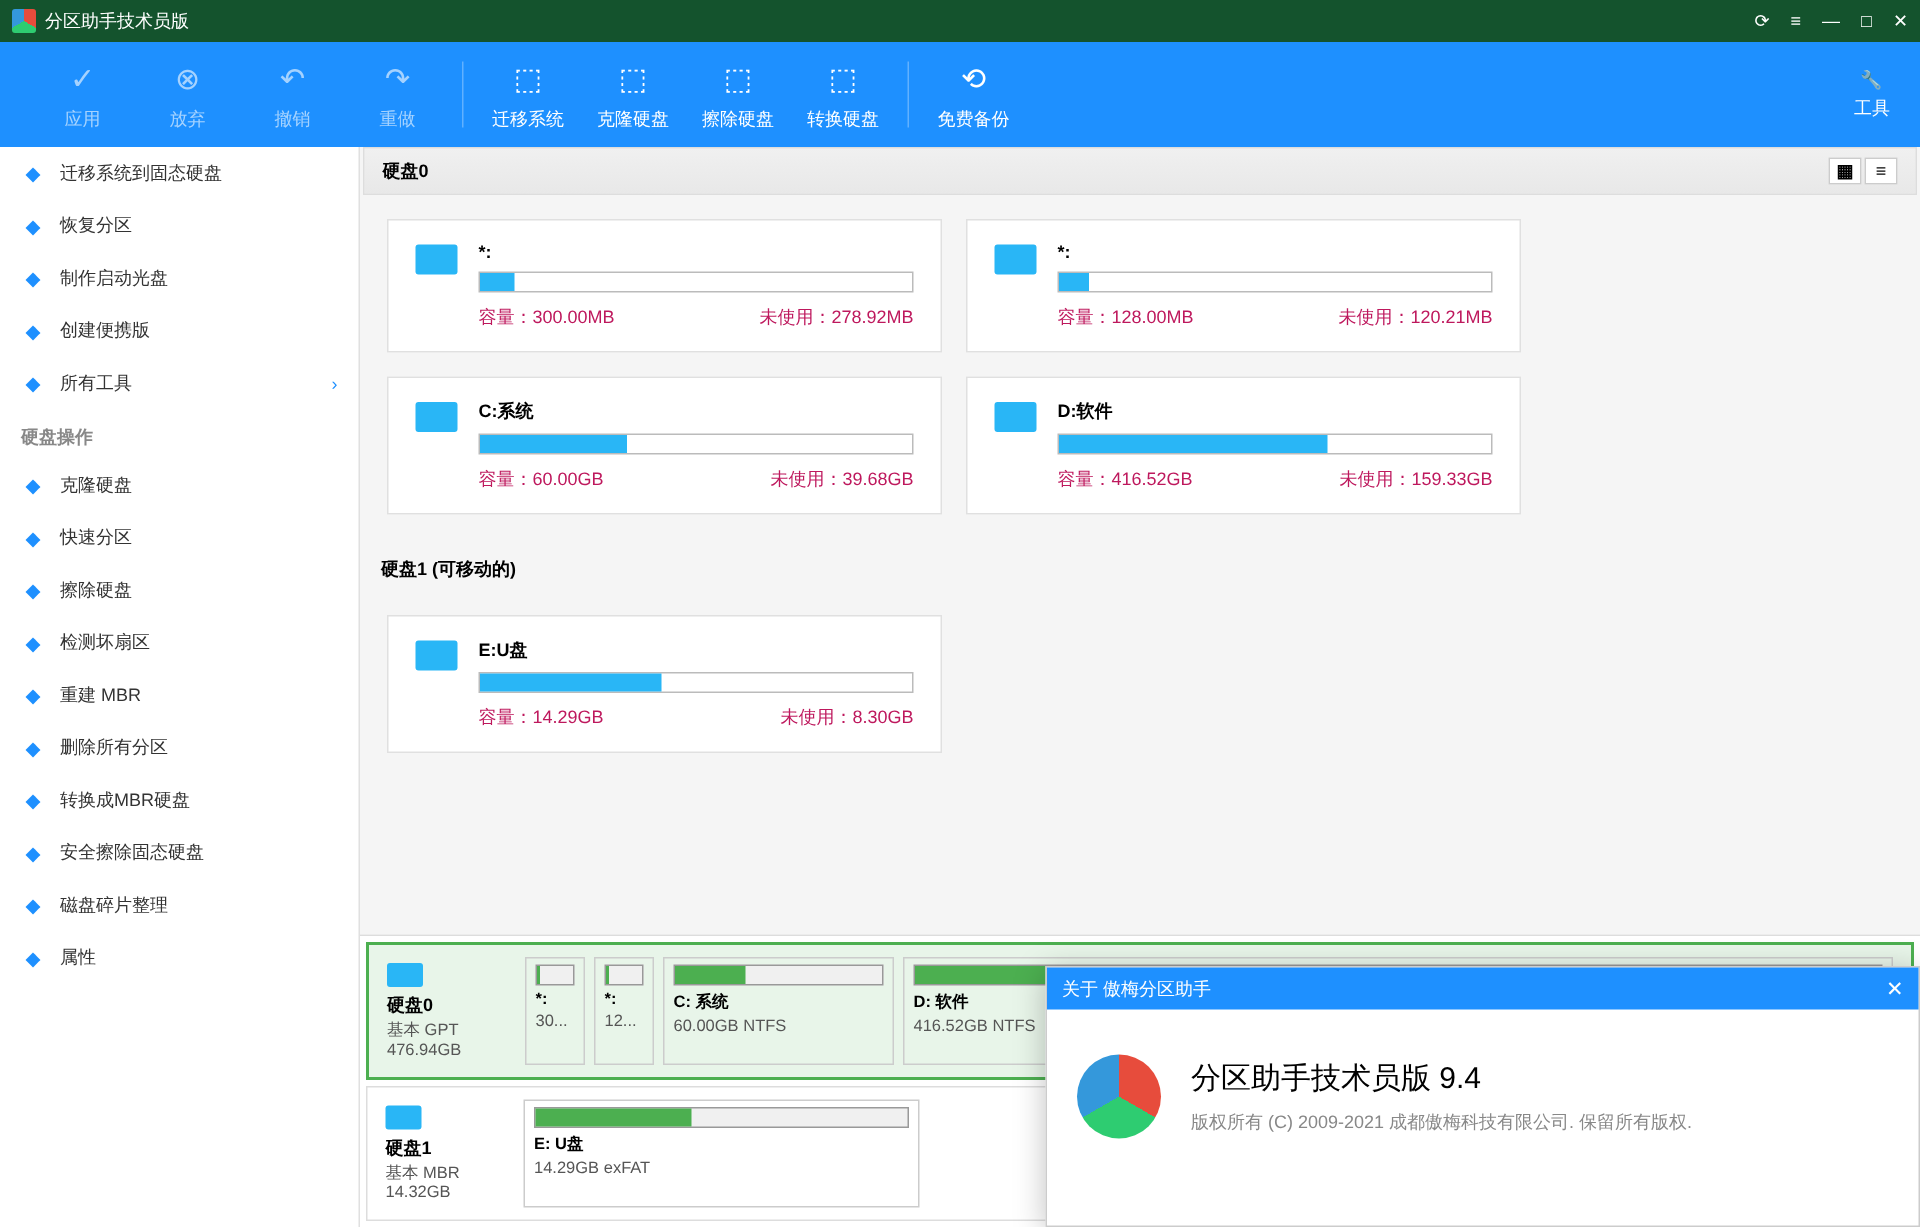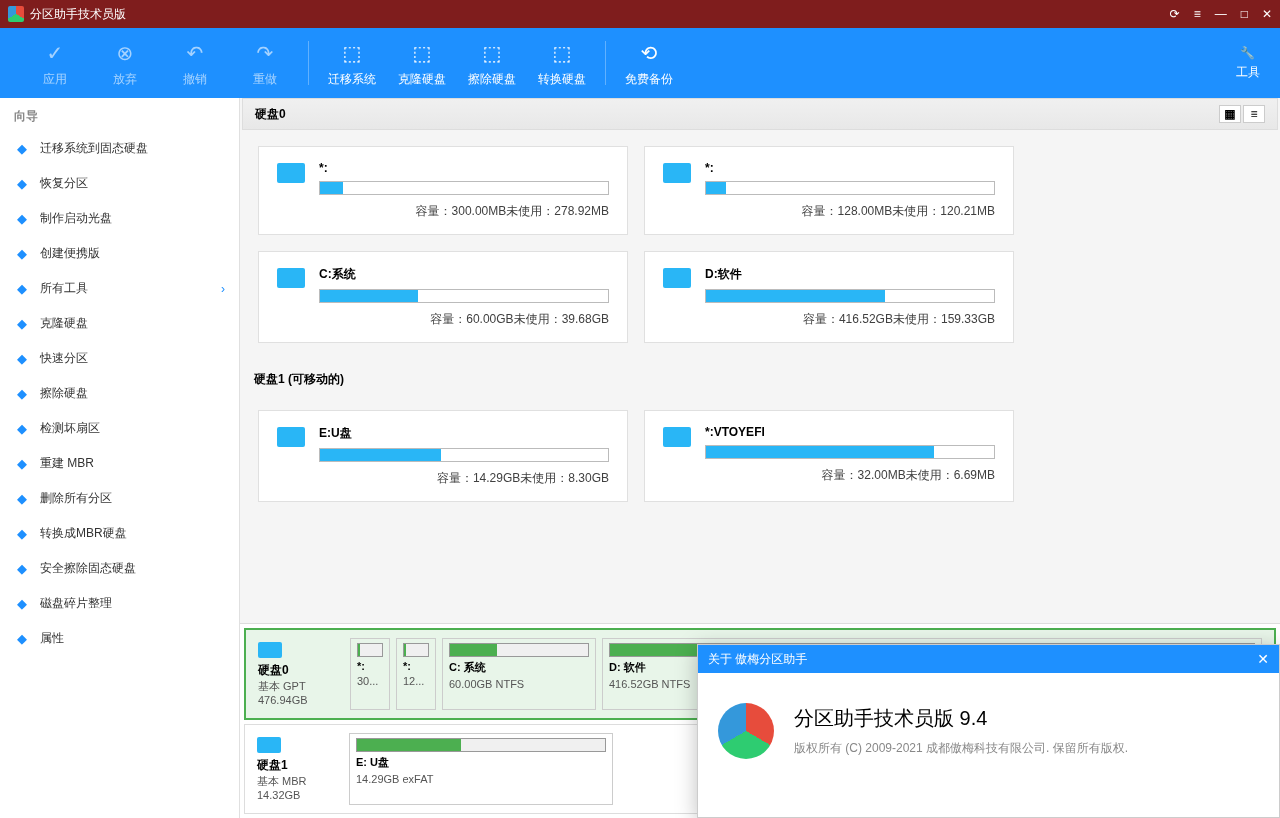--- a/index.html
+++ b/index.html
@@ -1,17 +1,17 @@
 <!DOCTYPE html>
 <html><head>
 <meta charset="utf-8">
 <style>
 *{box-sizing:border-box;margin:0;padding:0;font-family:"Microsoft YaHei",sans-serif;font-size:12px}
 body{background:#fff;width:1280px;height:818px;overflow:hidden;position:relative}
-.titlebar{height:28px;background:#7f1d1d;display:flex;align-items:center;padding:0 8px;color:#fff}
+.titlebar{height:28px;background:#14532d;display:flex;align-items:center;padding:0 8px;color:#fff}
 .titlebar .logo{width:16px;height:16px;margin-right:6px;background:conic-gradient(#e74c3c 0 120deg,#2ecc71 120deg 240deg,#3498db 240deg 360deg);border-radius:2px}
 .titlebar .winbtns{margin-left:auto;display:flex;gap:14px;font-size:14px}
 .toolbar{height:70px;background:#1e90ff;display:flex;align-items:center;padding:0 20px;color:#fff}
 .tbtn{display:flex;flex-direction:column;align-items:center;width:70px;gap:4px;opacity:.6;cursor:pointer}
 .tbtn.active{opacity:1}
 .tbtn .ico{width:28px;height:28px;display:flex;align-items:center;justify-content:center;font-size:20px}
 .tsep{width:1px;height:44px;background:rgba(255,255,255,.3);margin:0 8px}
 .tspacer{flex:1}
 .tools-btn{display:flex;flex-direction:column;align-items:center;gap:4px;cursor:pointer}
 .main{display:flex;height:720px;background:#f5f5f5}
@@ -25,21 +25,21 @@
 .dhead{background:linear-gradient(#f0f0f0,#e8e8e8);padding:6px 12px;font-weight:bold;border:1px solid #ddd;display:flex;align-items:center}
 .viewtog{margin-left:auto;display:flex;gap:2px}
 .viewtog span{border:1px solid #ccc;width:22px;height:18px;display:flex;align-items:center;justify-content:center;background:#fff;cursor:pointer}
 .cards{display:flex;gap:16px;padding:16px;flex-wrap:wrap}
 .card{width:370px;border:1px solid #e0e0e0;background:#fff;padding:14px 18px;display:flex;gap:14px}
 .card .cico{width:28px;height:20px;background:#29b6f6;border-radius:2px;margin-top:2px}
 .card .cbody{flex:1}
 .card .cname{font-weight:bold;margin-bottom:6px}
 .card .bar{height:14px;border:1px solid #bbb;background:#fff;margin-bottom:8px;position:relative}
 .card .bar .fill{height:100%;background:#29b6f6}
-.card .row{display:flex;justify-content:flex-end;color:#404040}
+.card .row{display:flex;justify-content:space-between;color:#be185d}
 .dhead2{padding:12px 12px 6px;font-weight:bold}
 .lower{background:#fff;border-top:1px solid #ddd}
 .diskrow{display:flex;gap:6px;padding:8px;border:1px solid #ddd;margin:4px}
 .diskrow.sel{background:#e8f5e9;border:2px solid #4caf50}
 .dlabel{width:90px;padding:4px}
 .dlabel .dico{width:24px;height:16px;background:#29b6f6;border-radius:2px;margin-bottom:4px}
 .dlabel .dn{font-weight:bold}
 .dlabel .dt,.dlabel .ds{font-size:11px;color:#555}
 .pblock{border:1px solid #ccc;padding:4px 6px;display:flex;flex-direction:column;gap:3px;min-width:40px}
 .pblock .pbar{height:14px;border:1px solid #999;position:relative;background:#f0f0f0}
@@ -110,21 +110,20 @@
     </div>
   <div class="tspacer"></div>
   <div class="tools-btn">
       <div class="ico">🔧</div>
       <span>工具</span>
     </div>
 </div>
 
 <div class="main">
   <div class="sidebar">
-    <div class="sgroup">向导</div>
     <div id="wizard-list">
         <div class="sitem">
           <span class="sico">◆</span>
           <span>迁移系统到固态硬盘</span>
         </div>
         <div class="sitem">
           <span class="sico">◆</span>
           <span>恢复分区</span>
         </div>
         <div class="sitem">
@@ -134,20 +133,21 @@
         <div class="sitem">
           <span class="sico">◆</span>
           <span>创建便携版</span>
         </div>
         <div class="sitem">
           <span class="sico">◆</span>
           <span>所有工具</span>
           <span class="chev">›</span>
         </div>
       </div>
+    <div class="sgroup">硬盘操作</div>
     <div id="diskops-list">
         <div class="sitem">
           <span class="sico">◆</span>
           <span>克隆硬盘</span>
         </div>
         <div class="sitem">
           <span class="sico">◆</span>
           <span>快速分区</span>
         </div>
         <div class="sitem">
@@ -253,33 +253,20 @@
           <div class="card">
             <div class="cico"></div>
             <div class="cbody">
               <div class="cname">E:U盘</div>
               <div class="bar">
                 <div class="fill" style="width:42%"></div>
               </div>
               <div class="row">
                 <span>容量：14.29GB</span>
                 <span>未使用：8.30GB</span>
-              </div>
-            </div>
-          </div>
-          <div class="card">
-            <div class="cico"></div>
-            <div class="cbody">
-              <div class="cname">*:VTOYEFI</div>
-              <div class="bar">
-                <div class="fill" style="width:79%"></div>
-              </div>
-              <div class="row">
-                <span>容量：32.00MB</span>
-                <span>未使用：6.69MB</span>
               </div>
             </div>
           </div>
         </div>
       </div>
     <div class="lower" id="lower">
         <div class="diskrow sel">
           <div class="dlabel">
             <div class="dico"></div>
             <div class="dn">硬盘0</div>

